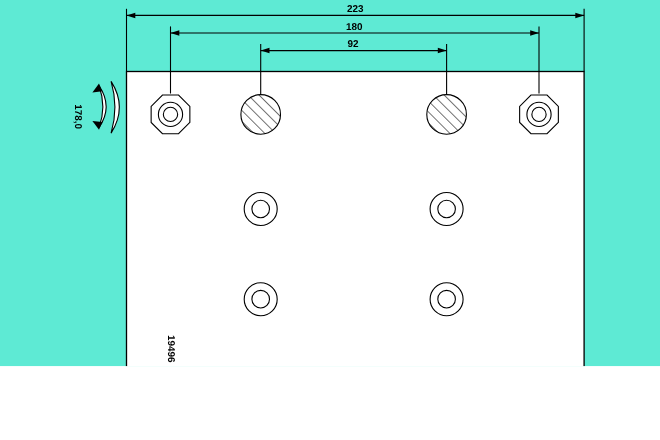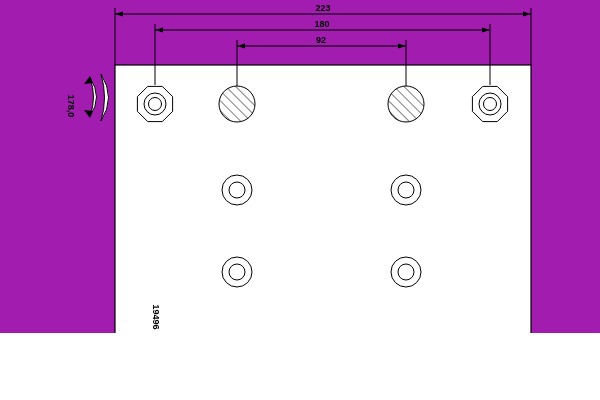--- a/index.html
+++ b/index.html
@@ -4,21 +4,21 @@
 <style>
   html, body {
     margin: 0;
     padding: 0;
     background: #ffffff;
   }
   .canvas {
     position: relative;
     width: 600px;
     height: 333px;
-    background: #a21caf;
+    background: #5eead4;
     overflow: hidden;
     font-family: "Liberation Sans", sans-serif;
   }
   svg text {
     font-family: "Liberation Sans", "DejaVu Sans", sans-serif;
     font-size: 9px;
     font-weight: bold;
     fill: #000000;
   }
 </style>

